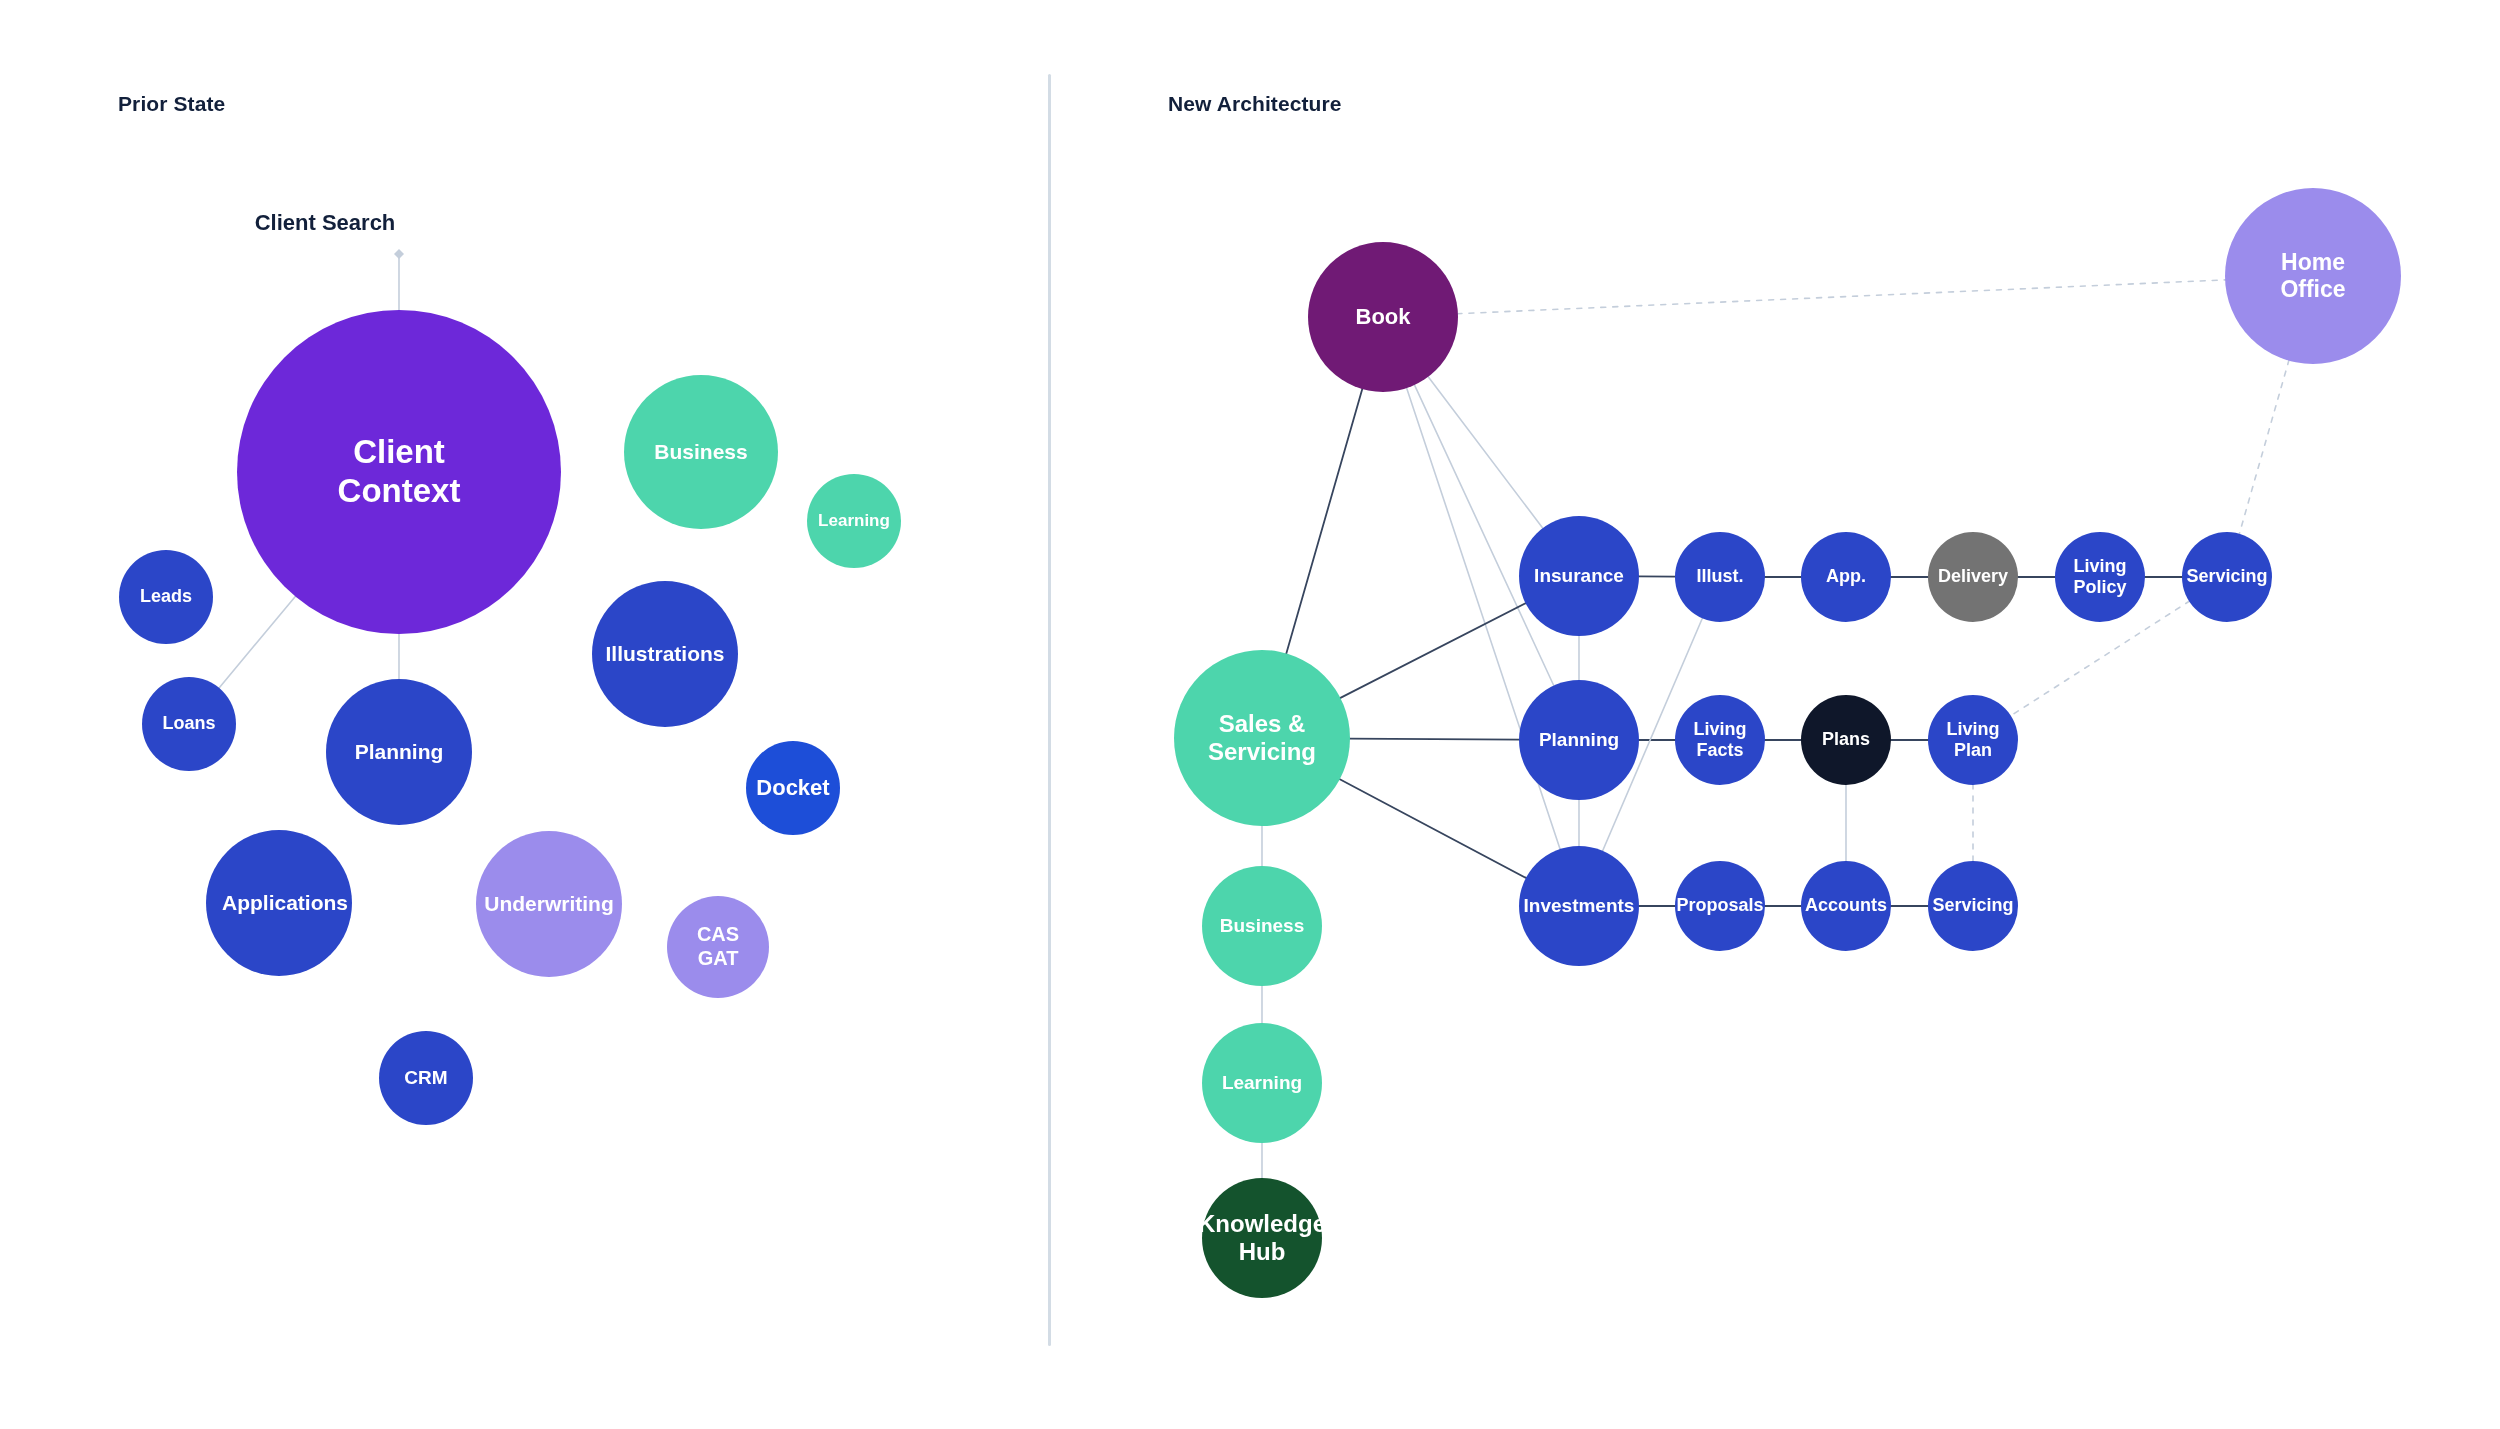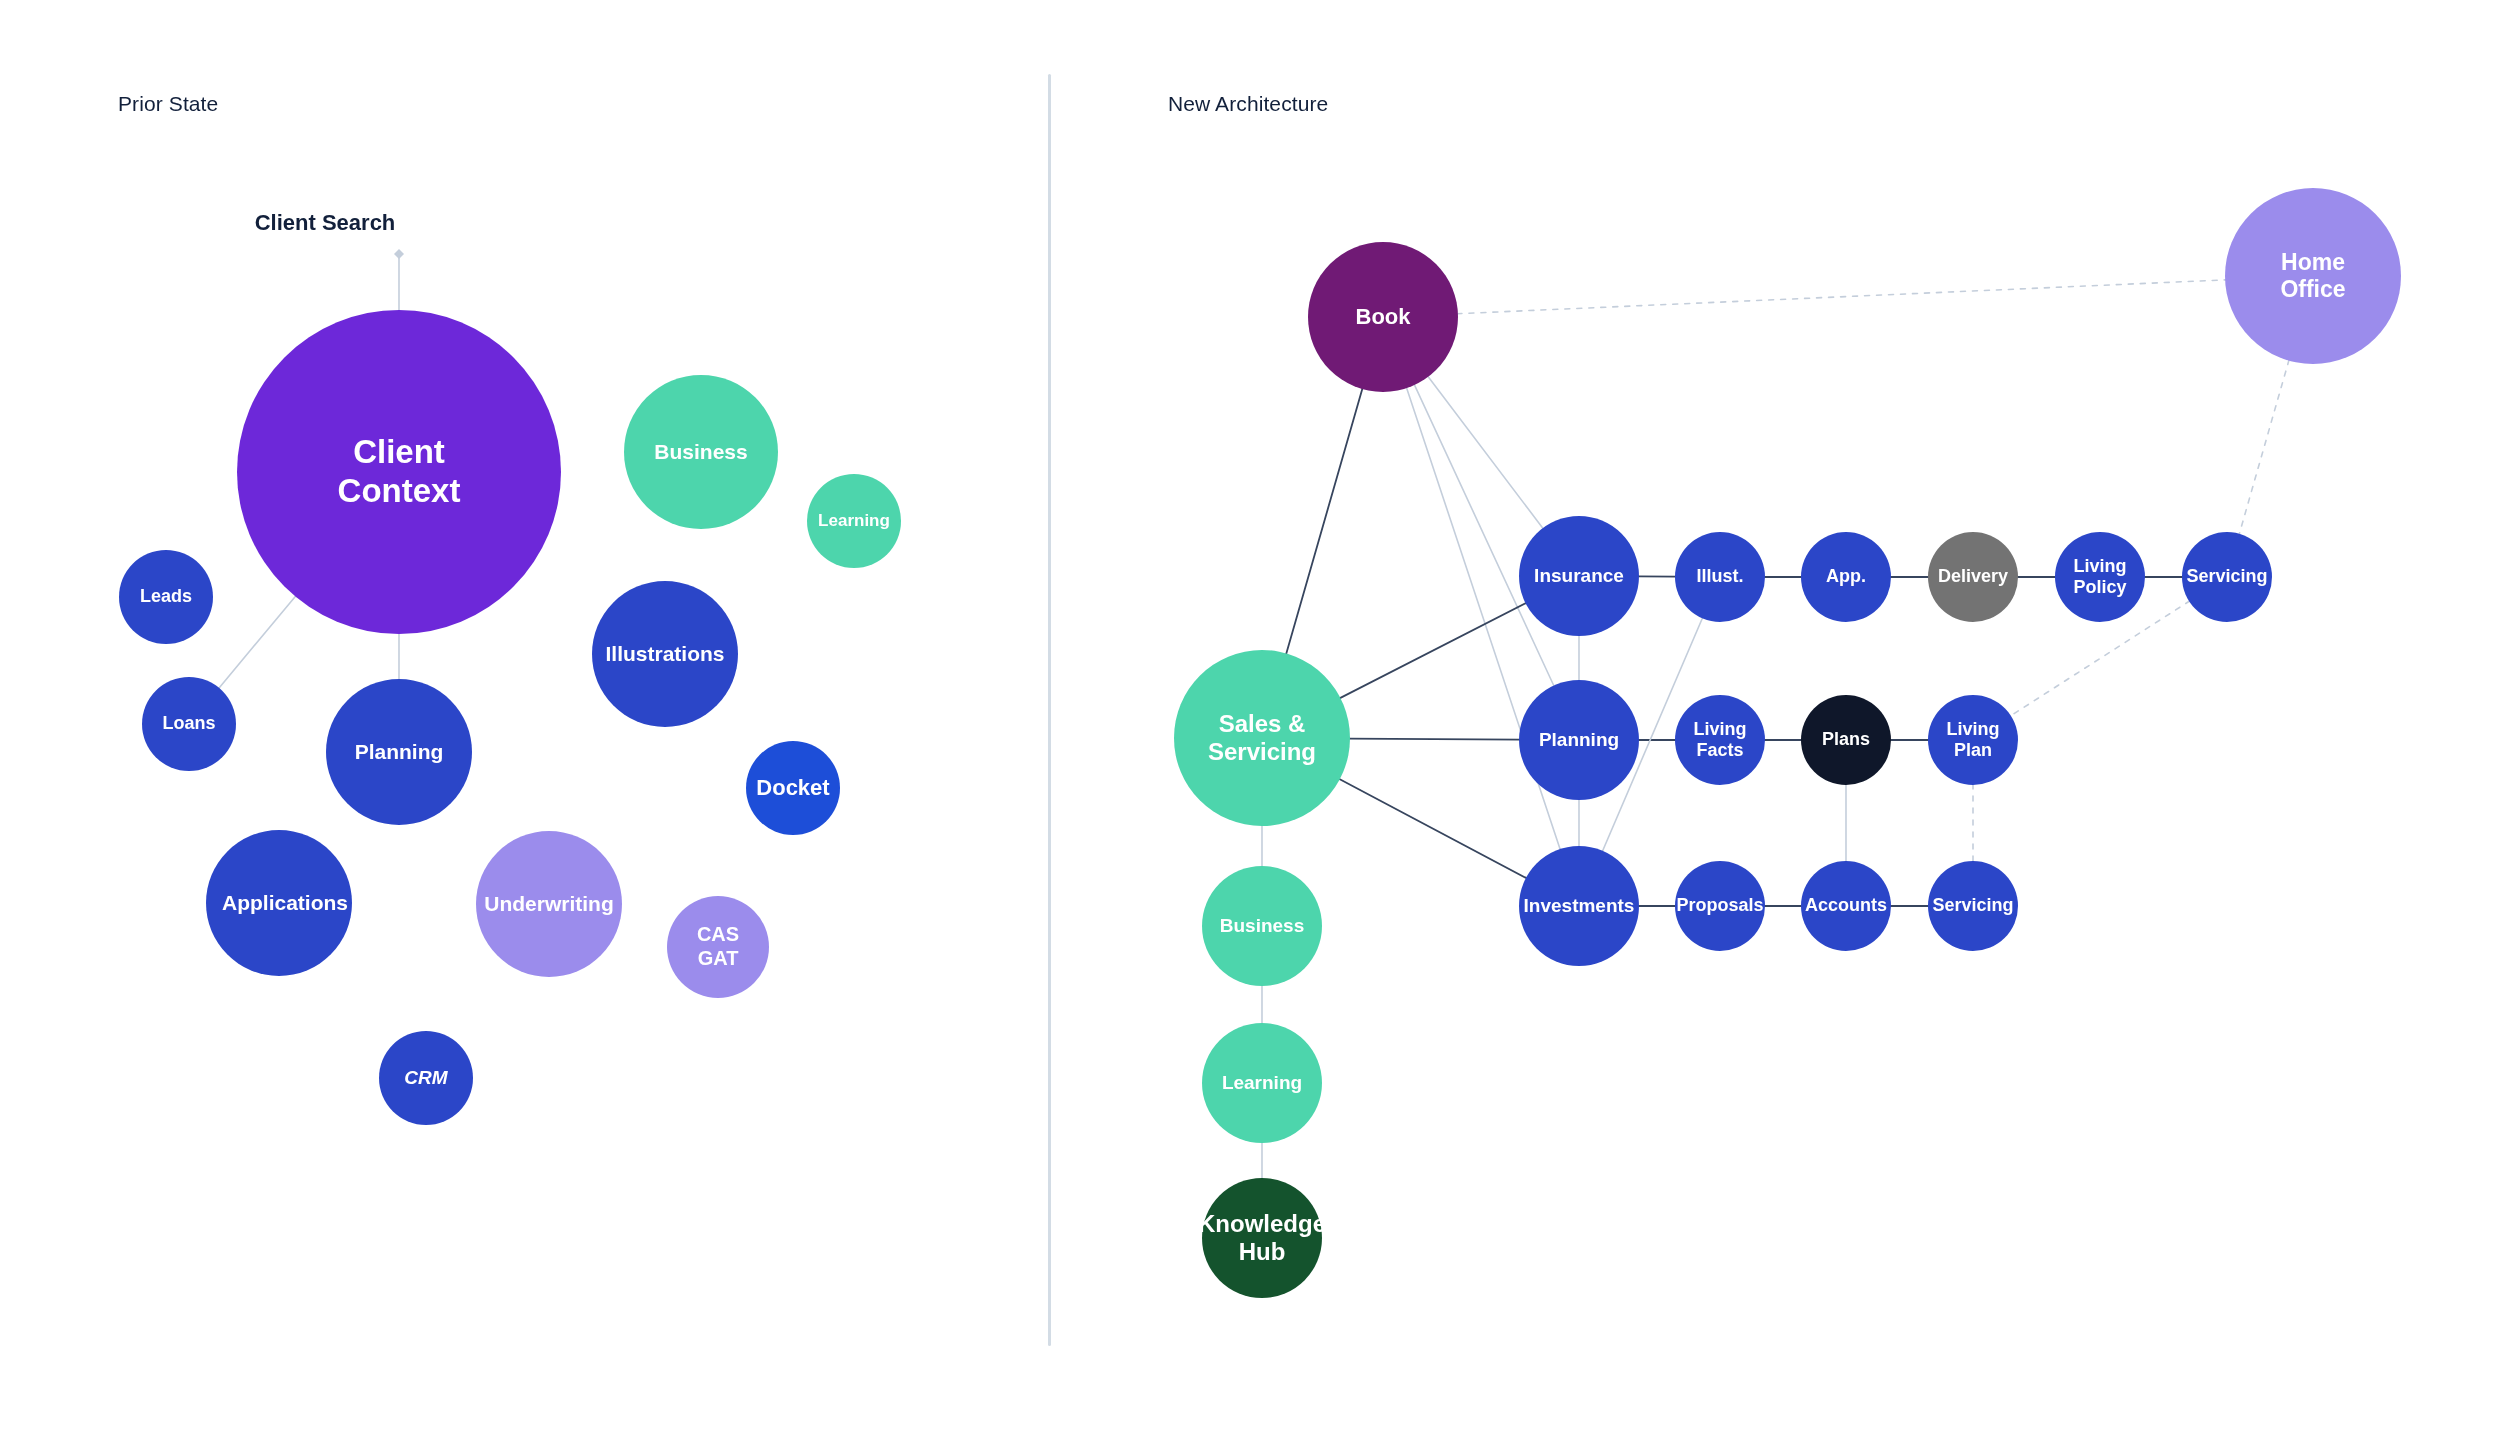--- a/index.html
+++ b/index.html
@@ -20,21 +20,21 @@
   svg.edge-layer {
     position: absolute;
     top: 0; left: 0;
     width: 2500px;
     height: 1429px;
     pointer-events: none;
   }
   .panel-title {
     position: absolute;
     font-size: 21px;
-    font-weight: normal;
+    font-weight: bold;
     color: #12203b;
     letter-spacing: 0.1px;
     white-space: nowrap;
   }
   #title-prior { left: 118px; top: 92px; }
   #title-new   { left: 1168px; top: 92px; }
 
   .divider {
     position: absolute;
     left: 1048px;
@@ -149,21 +149,21 @@
       <div class="node" style="left: 206px; top: 830px; width: 146px; height: 146px; background: rgb(43, 70, 200); font-size: 21px; justify-content: flex-end;">
         <span class="node-label">Applications</span>
       </div>
       <div class="node" style="left: 476px; top: 831px; width: 146px; height: 146px; background: rgb(155, 140, 236); font-size: 21px;">
         <span class="node-label">Underwriting</span>
       </div>
       <div class="node" style="left: 667px; top: 896px; width: 102px; height: 102px; background: rgb(155, 140, 236); font-size: 20px;">
         <span class="node-label">CAS
 GAT</span>
       </div>
-      <div class="node" style="left: 379px; top: 1031px; width: 94px; height: 94px; background: rgb(43, 70, 200); font-size: 19px; font-style: italic;">
+      <div class="node" style="left: 379px; top: 1031px; width: 94px; height: 94px; background: rgb(43, 70, 200); font-size: 19px;">
         <span class="node-label">CRM</span>
       </div>
       <div class="node" style="left: 1308px; top: 242px; width: 150px; height: 150px; background: #701a75; font-size: 22px;">
         <span class="node-label">Book</span>
       </div>
       <div class="node" style="left: 2225px; top: 188px; width: 176px; height: 176px; background: rgb(155, 140, 236); font-size: 23px;">
         <span class="node-label">Home
 Office</span>
       </div>
       <div class="node" style="left: 1174px; top: 650px; width: 176px; height: 176px; background: rgb(77, 213, 172); font-size: 24px; align-items: center;">

